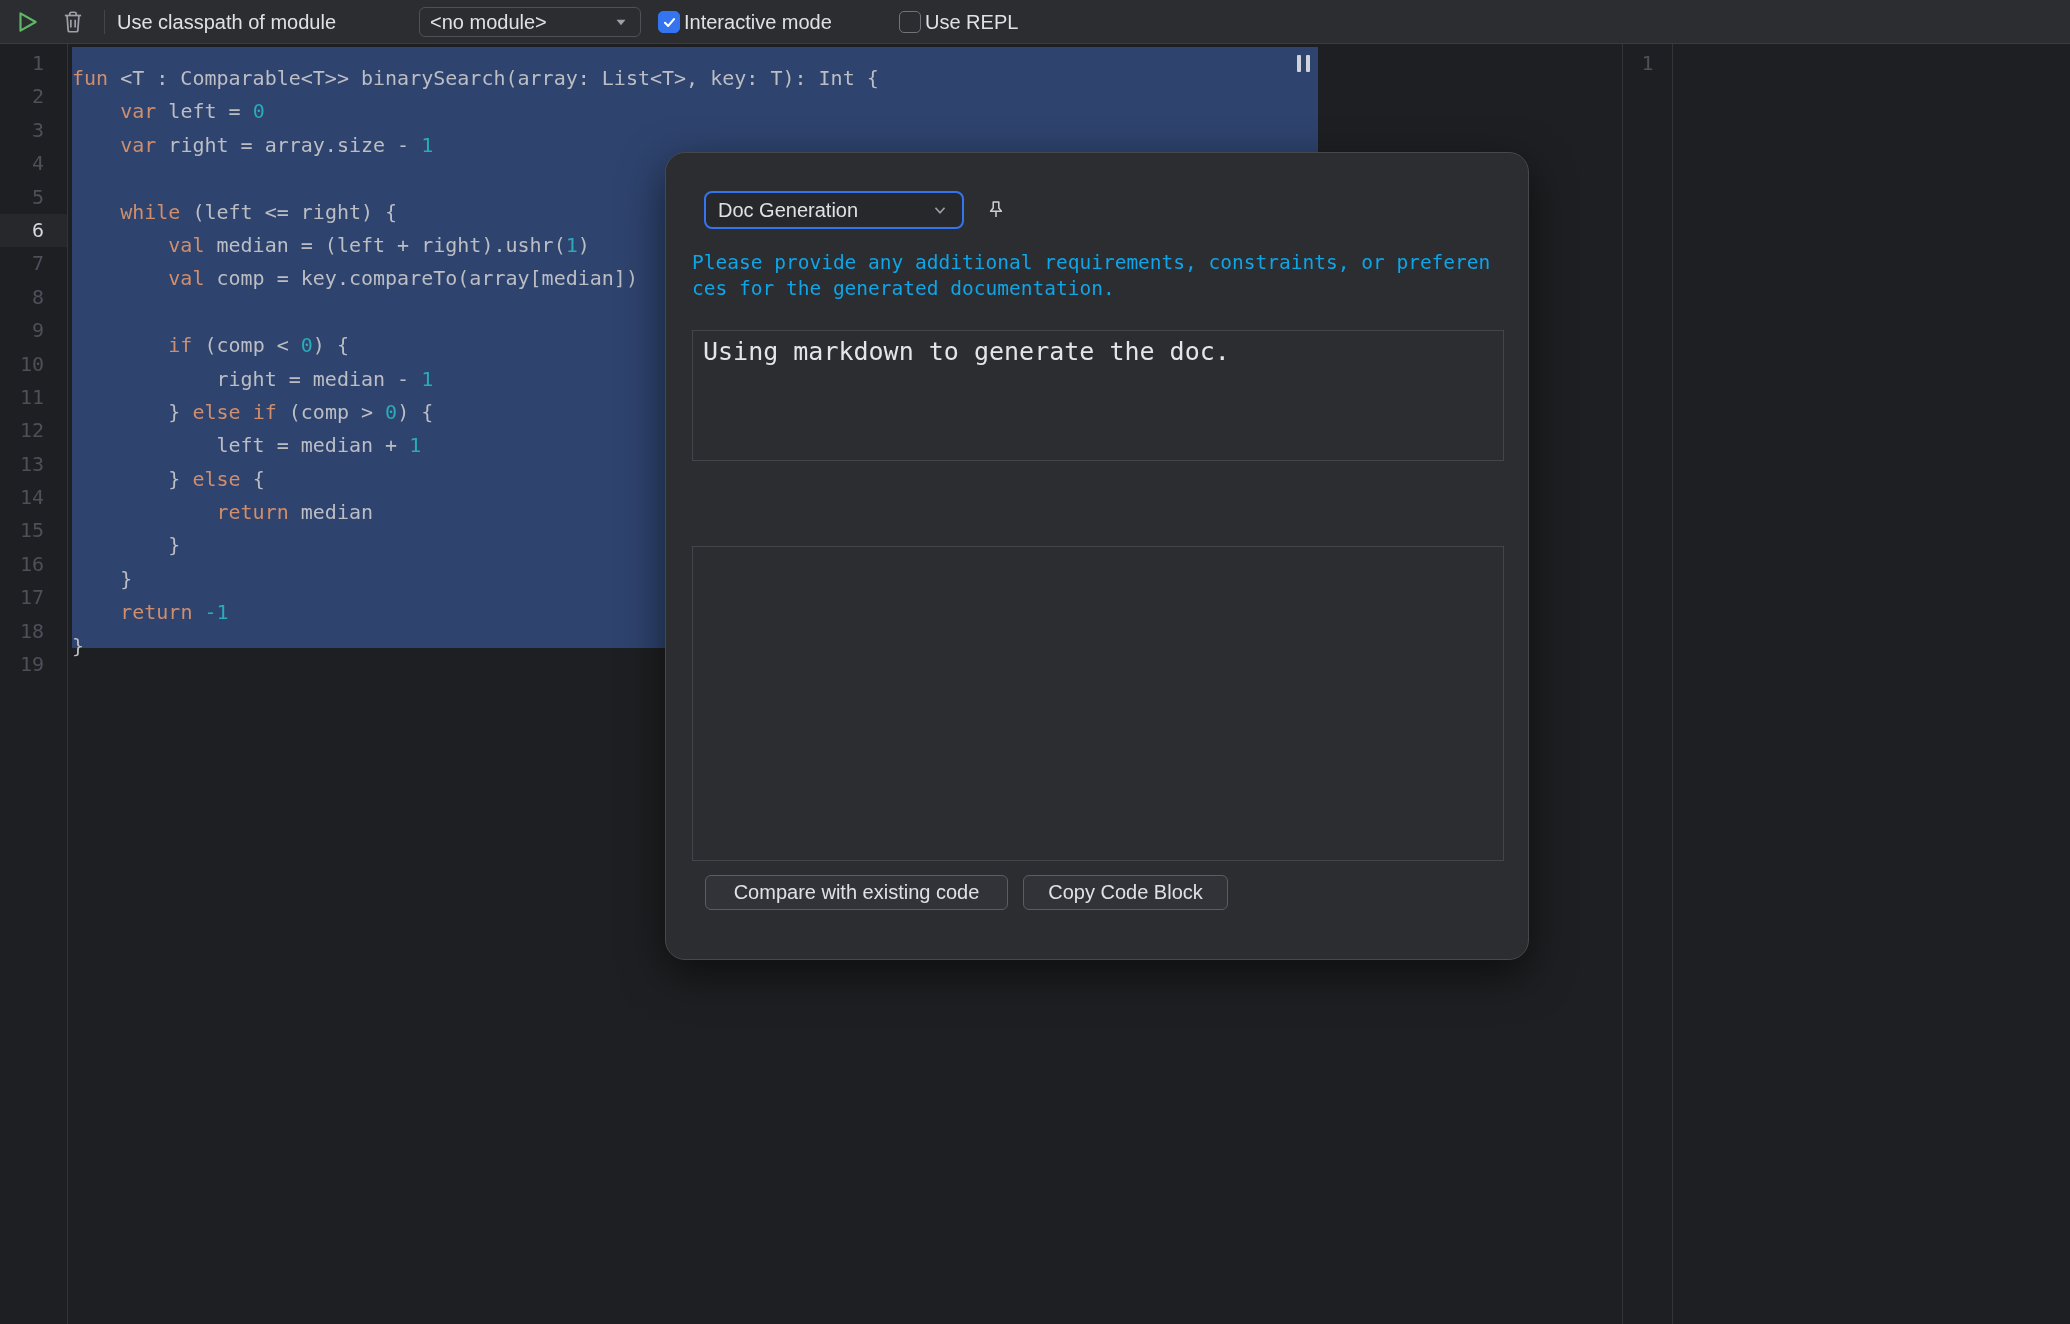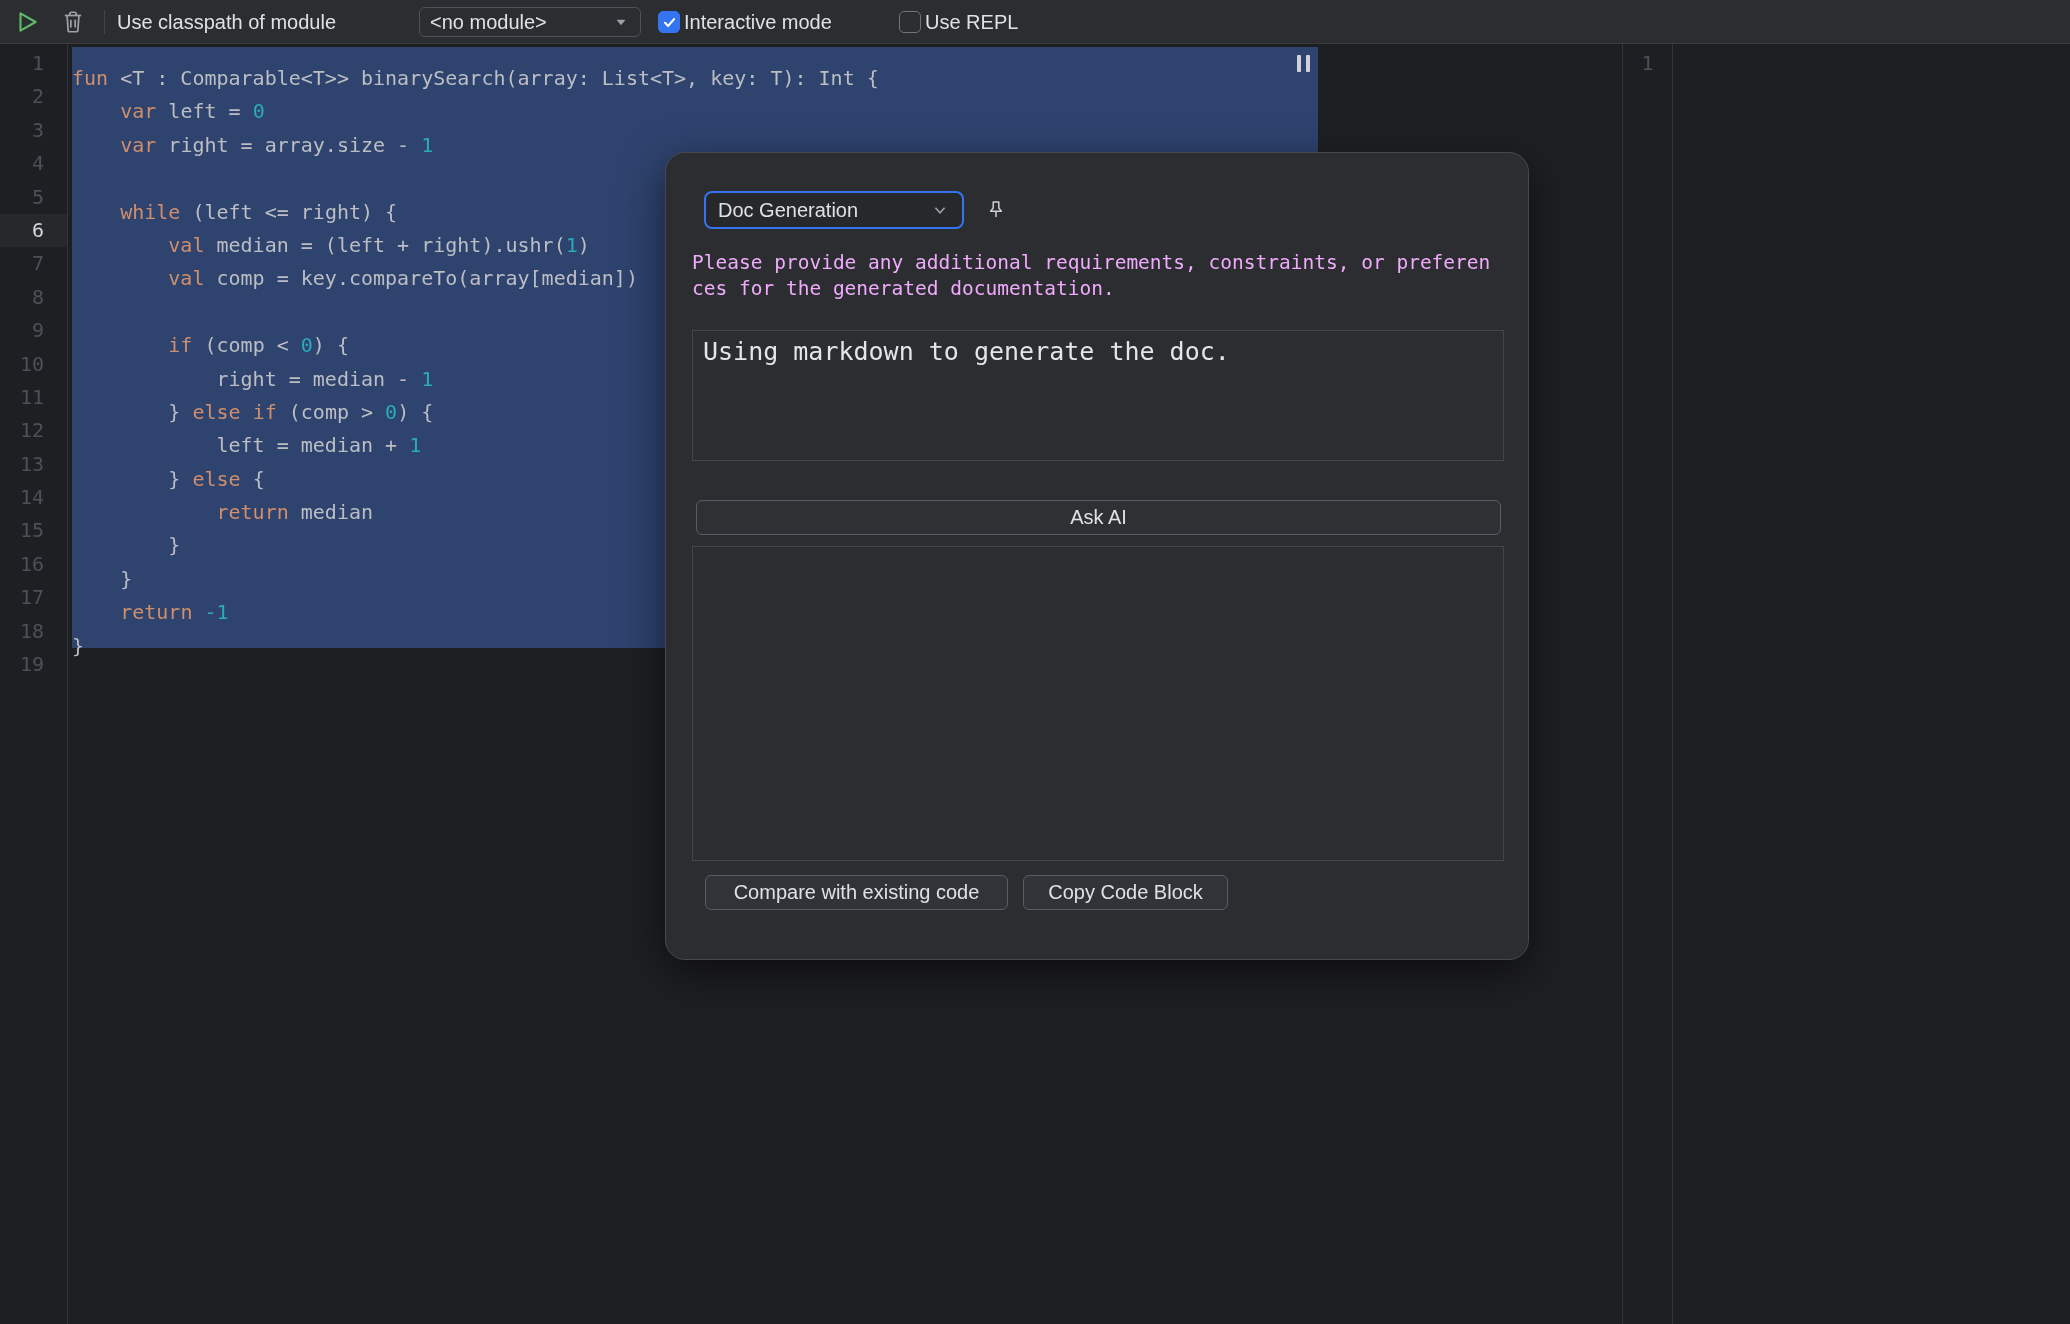--- a/index.html
+++ b/index.html
@@ -59,21 +59,21 @@
             background:#2B2D30; border:1px solid #46484D; border-radius:20px;
             box-shadow:0 14px 44px rgba(0,0,0,.55); z-index:10; }
   .dd-mode { position:absolute; left:38px; top:38px; width:260px; height:38px;
              border:2px solid var(--accent,#3574F0); border-radius:8px; background:#26282C;
              display:flex; align-items:center; padding:0 12px; color:#DFE1E5; font-size:20px; cursor:pointer; }
   .dd-mode .grow { flex:1; }
   .pin-btn { position:absolute; left:315px; top:42px; width:30px; height:30px;
              display:flex; align-items:center; justify-content:center; cursor:pointer; border-radius:4px; }
   .desc { position:absolute; left:26px; top:97px; width:820px;
           font-family:"DejaVu Sans Mono", monospace; font-size:19.5px; line-height:26px;
-          color:#f0abfc; white-space:pre-wrap; }
+          color:#0ea5e9; white-space:pre-wrap; }
   .input-box { position:absolute; left:26px; top:177px; width:812px; height:131px;
                border:1px solid #43454A; background:#2B2D30; padding:8px 10px;
                font-family:"DejaVu Sans Mono", monospace; font-size:25px; line-height:26px;
                color:#E3E5E9; cursor:text; }
   .btn { border:1px solid #5A5D63; border-radius:6px; background:#313338; color:#DFE1E5;
          font-size:20px; display:flex; align-items:center; justify-content:center; cursor:pointer;
          font-family:"Liberation Sans", sans-serif; }
   .ask-btn { position:absolute; left:30px; top:347px; width:805px; height:35px; background:#2E3034; }
   .output-box { position:absolute; left:26px; top:393px; width:812px; height:315px;
                 border:1px solid #43454A; background:#2B2D30; }
@@ -167,19 +167,18 @@
     </div>
     <div class="pin-btn">
       <svg width="22" height="22" viewBox="0 0 22 22" fill="none" stroke="#CED0D6" stroke-width="1.5" stroke-linejoin="round">
         <path d="M8.2 3h5.6v6l2.6 3.2H5.6L8.2 9z"></path>
         <path d="M11 12.2V18"></path>
       </svg>
     </div>
     <div class="desc">Please provide any additional requirements, constraints, or preferen
 ces for the generated documentation.</div>
     <div class="input-box">Using markdown to generate the doc.</div>
-    <div class="btn ask-btn">Ask AI</div>
     <div class="output-box"></div>
     <div class="btn compare-btn">Compare with existing code</div>
     <div class="btn copy-btn">Copy Code Block</div>
   </div>
 
 </div>
 
 </body></html>

